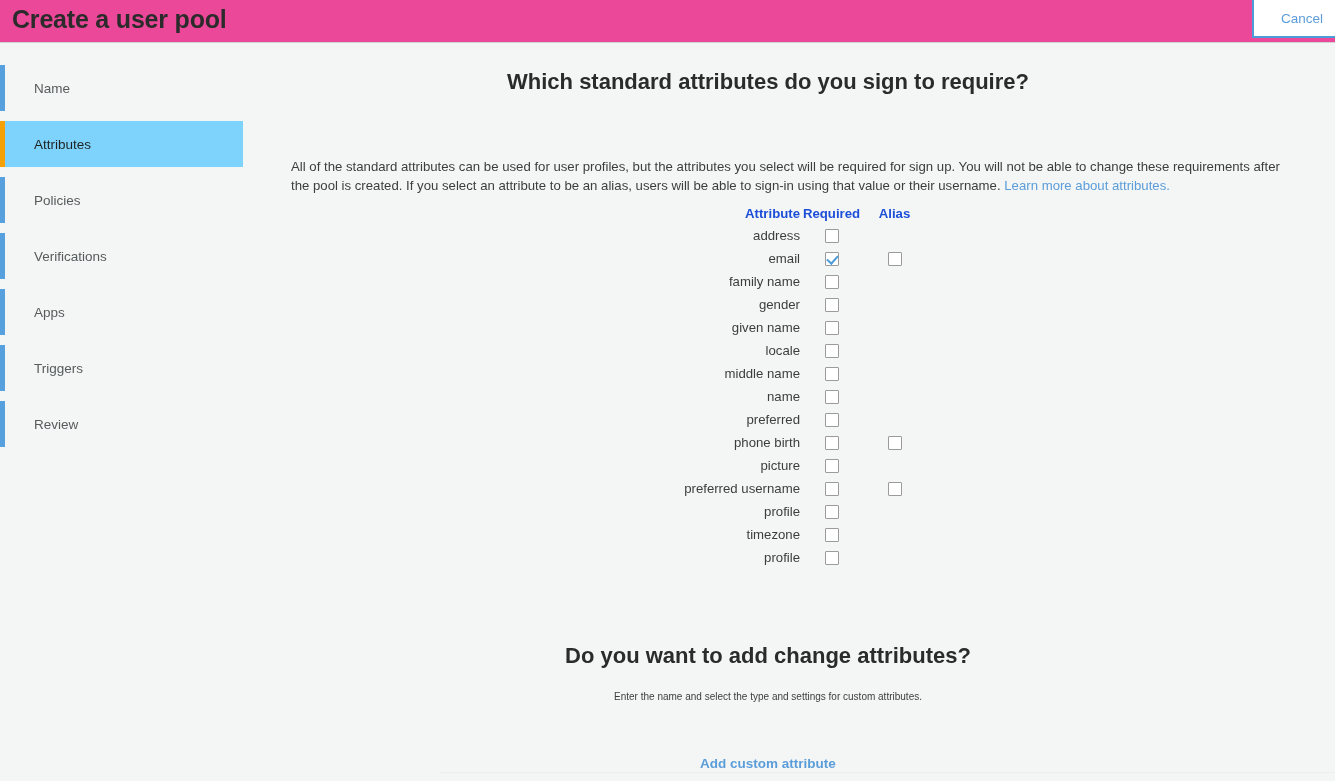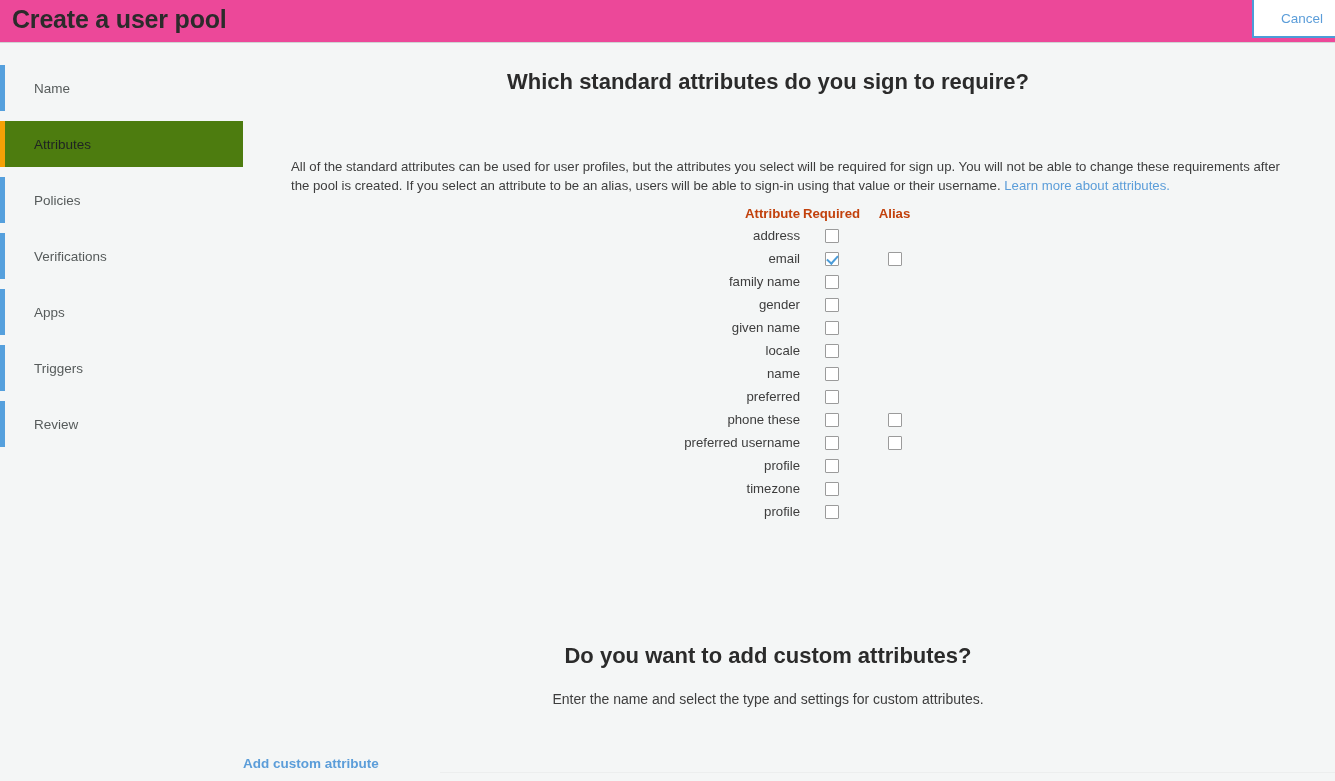--- a/index.html
+++ b/index.html
@@ -74,21 +74,21 @@
     left: 0;
     top: 0;
     width: 5px;
     height: 46px;
     background: #55a0dd;
   }
   .nav-item.active .nav-bar {
     background: #f5a106;
   }
   .nav-item.active {
-    background: #4d7c0f;
+    background: #7dd3fc;
   }
   .nav-label {
     margin-left: 34px;
     font-size: 13.5px;
     color: #565b5b;
   }
   .nav-item.active .nav-label {
     color: #1f2323;
   }
 
@@ -157,21 +157,21 @@
     width: 63px;
     display: flex;
     justify-content: center;
     align-items: center;
   }
   .hdr .col-attribute,
   .hdr .col-required,
   .hdr .col-alias {
     font-weight: bold;
     font-size: 13.2px;
-    color: #c2410c;
+    color: #1d4ed8;
   }
   .hdr {
     height: 21px;
   }
   .hdr .col-required,
   .hdr .col-alias {
     display: block;
     text-align: center;
   }
 
@@ -210,28 +210,29 @@
     font-size: 22px;
     font-weight: bold;
     color: #2b2b2b;
   }
   #custom-description {
     position: absolute;
     left: 0;
     top: 648px;
     width: 1050px;
     text-align: center;
-    font-size: 14px;
+    font-size: 10px;
     color: #3d3d3d;
   }
   #add-custom-attribute {
     position: absolute;
     left: 0;
     top: 713px;
     width: 1050px;
+    text-align: center;
     font-size: 13.5px;
     font-weight: bold;
     color: #5b9dd9;
     cursor: pointer;
   }
   #bottom-edge {
     position: absolute;
     left: 440px;
     top: 772px;
     width: 1092px;
@@ -340,44 +341,62 @@
       <div class="attr-row">
         <div class="col-attribute">locale</div>
         <div class="col-required">
           <div class="checkbox"></div>
         </div>
         <div class="col-alias">
           <div class="checkbox hidden"></div>
         </div>
       </div>
       <div class="attr-row">
+        <div class="col-attribute">middle name</div>
+        <div class="col-required">
+          <div class="checkbox"></div>
+        </div>
+        <div class="col-alias">
+          <div class="checkbox hidden"></div>
+        </div>
+      </div>
+      <div class="attr-row">
         <div class="col-attribute">name</div>
         <div class="col-required">
           <div class="checkbox"></div>
         </div>
         <div class="col-alias">
           <div class="checkbox hidden"></div>
         </div>
       </div>
       <div class="attr-row">
         <div class="col-attribute">preferred</div>
         <div class="col-required">
           <div class="checkbox"></div>
         </div>
         <div class="col-alias">
           <div class="checkbox hidden"></div>
         </div>
       </div>
       <div class="attr-row">
-        <div class="col-attribute">phone these</div>
-        <div class="col-required">
-          <div class="checkbox"></div>
-        </div>
-        <div class="col-alias">
-          <div class="checkbox"></div>
+        <div class="col-attribute">phone birth</div>
+        <div class="col-required">
+          <div class="checkbox"></div>
+        </div>
+        <div class="col-alias">
+          <div class="checkbox"></div>
+        </div>
+      </div>
+      <div class="attr-row">
+        <div class="col-attribute">picture</div>
+        <div class="col-required">
+          <div class="checkbox"></div>
+        </div>
+        <div class="col-alias">
+          <div class="checkbox hidden"></div>
         </div>
       </div>
       <div class="attr-row">
         <div class="col-attribute">preferred username</div>
         <div class="col-required">
           <div class="checkbox"></div>
         </div>
         <div class="col-alias">
           <div class="checkbox"></div>
         </div>
@@ -404,20 +423,20 @@
         <div class="col-attribute">profile</div>
         <div class="col-required">
           <div class="checkbox"></div>
         </div>
         <div class="col-alias">
           <div class="checkbox hidden"></div>
         </div>
       </div>
     </div>
 
-  <div id="section-heading-custom">Do you want to add custom attributes?</div>
+  <div id="section-heading-custom">Do you want to add change attributes?</div>
 
   <div id="custom-description">Enter the name and select the type and settings for custom attributes.</div>
 
   <div id="add-custom-attribute">Add custom attribute</div>
 </div>
 
 <div id="bottom-edge"></div>
 
 </body></html>

